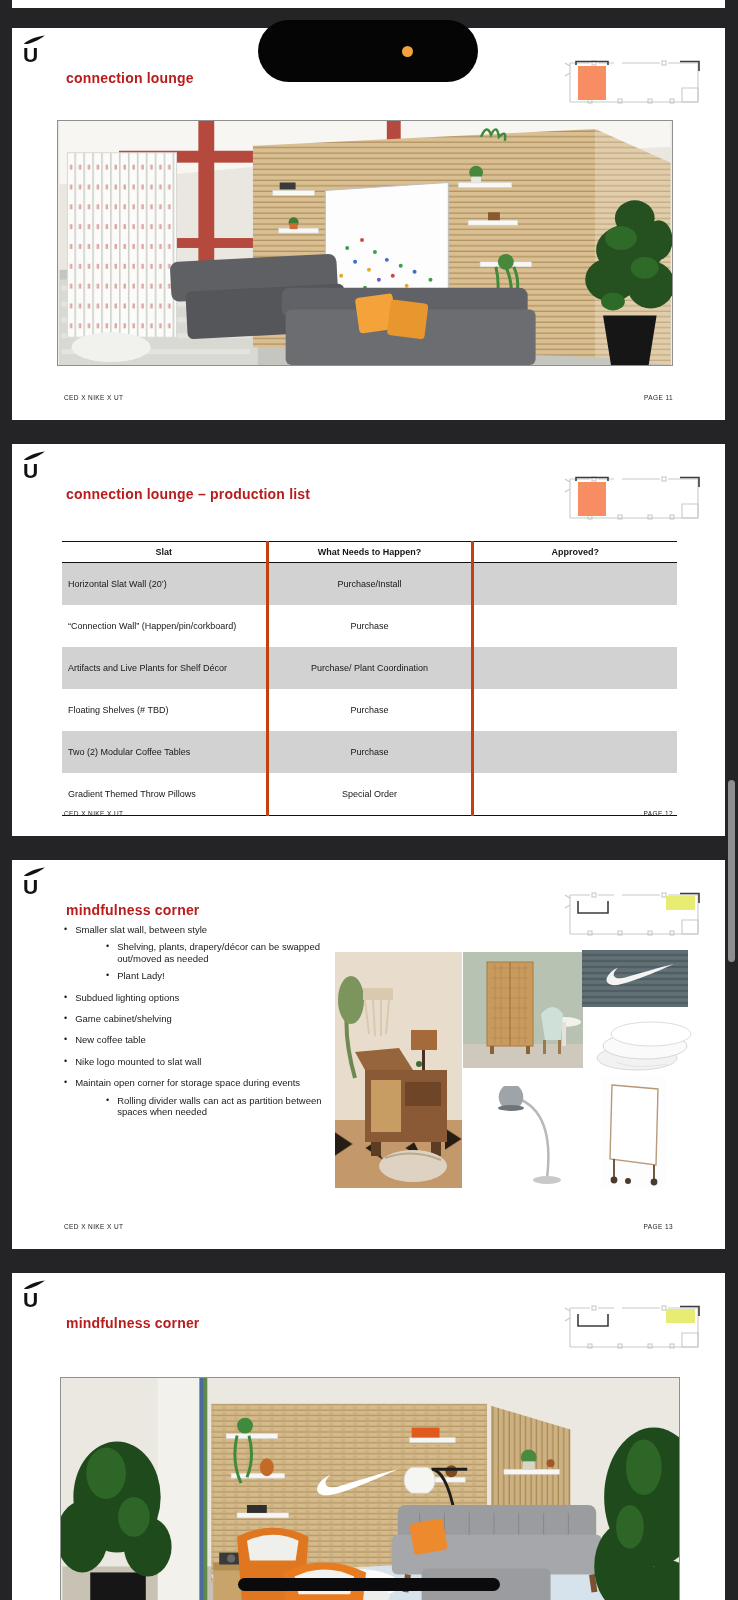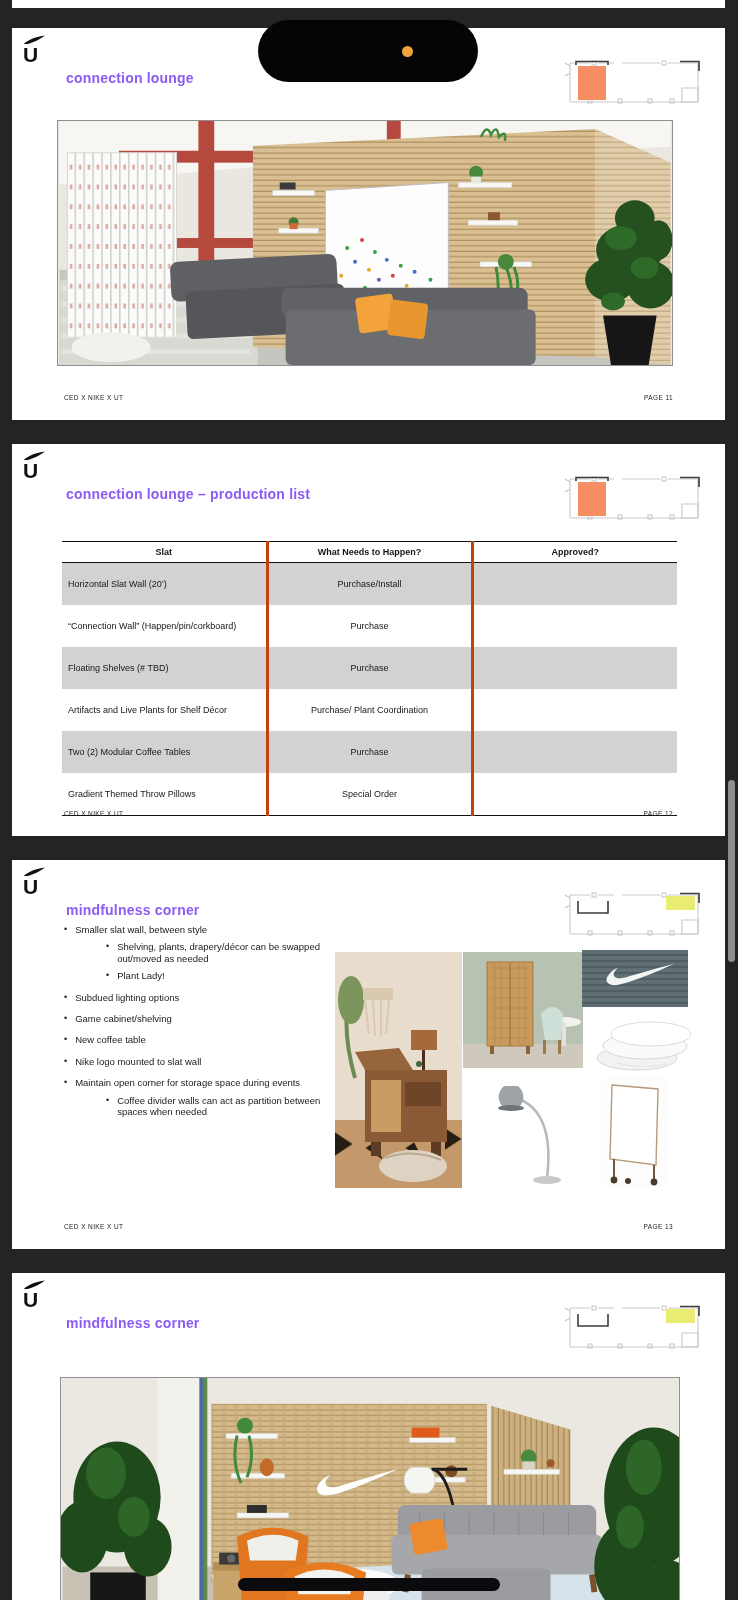--- a/index.html
+++ b/index.html
@@ -7,21 +7,21 @@
   #screen{position:relative;width:738px;height:1600px;background:#242427;overflow:hidden;
           font-family:"Liberation Sans",sans-serif;}
   .prev-edge{position:absolute;left:12px;top:0;width:713px;height:8px;background:#ffffff;}
   .slide{position:absolute;left:12px;width:713px;background:#ffffff;overflow:hidden;}
   #s1{top:28px;height:392px;}
   #s2{top:444px;height:392px;}
   #s3{top:860px;height:389px;}
   #s4{top:1273px;height:392px;}
 
   .logo{position:absolute;left:10px;top:7px;width:24px;height:30px;}
-  .title{position:absolute;left:54px;top:42px;font-size:14px;font-weight:bold;color:#8b5cf6;
+  .title{position:absolute;left:54px;top:42px;font-size:14px;font-weight:bold;color:#b91c1c;
          letter-spacing:.2px;}
   .fp{position:absolute;left:550px;top:24px;width:145px;height:58px;}
   .footer{position:absolute;left:52px;top:366px;width:609px;display:flex;
           justify-content:space-between;font-size:6.5px;color:#222;letter-spacing:.4px;}
 
   .render{position:absolute;border:1px solid #8f8f8f;background:#eceae3;}
   #s1 .render{left:45px;top:92px;width:616px;height:246px;}
   #s4 .render{left:48px;top:104px;width:620px;height:252px;}
 
   table.prod{position:absolute;left:50px;top:97px;width:615px;border-collapse:collapse;
@@ -238,27 +238,27 @@
           <td>Horizontal Slat Wall (20’)</td>
           <td>Purchase/Install</td>
           <td></td>
         </tr>
         <tr>
           <td>“Connection Wall” (Happen/pin/corkboard)</td>
           <td>Purchase</td>
           <td></td>
         </tr>
         <tr>
+          <td>Artifacts and Live Plants for Shelf Décor</td>
+          <td>Purchase/ Plant Coordination</td>
+          <td></td>
+        </tr>
+        <tr>
           <td>Floating Shelves (# TBD)</td>
           <td>Purchase</td>
-          <td></td>
-        </tr>
-        <tr>
-          <td>Artifacts and Live Plants for Shelf Décor</td>
-          <td>Purchase/ Plant Coordination</td>
           <td></td>
         </tr>
         <tr>
           <td>Two (2) Modular Coffee Tables</td>
           <td>Purchase</td>
           <td></td>
         </tr>
         <tr>
           <td>Gradient Themed Throw Pillows</td>
           <td>Special Order</td>
@@ -325,21 +325,21 @@
       <div class="b1">
           <span class="dot">•</span>
           <span>Nike logo mounted to slat wall</span>
         </div>
       <div class="b1">
           <span class="dot">•</span>
           <span>Maintain open corner for storage space during events</span>
         </div>
       <div class="b2">
           <span class="dot">•</span>
-          <span>Coffee divider walls can act as partition between spaces when needed</span>
+          <span>Rolling divider walls can act as partition between spaces when needed</span>
         </div>
     </div>
 
     <div class="mb" id="mb1">
       <svg viewBox="0 0 127 236" width="127" height="236">
         <rect width="127" height="236" fill="#e8ddcd"></rect>
         <rect y="168" width="127" height="68" fill="#c3996b"></rect>
         <g stroke="#a87c4e" stroke-width="1" opacity="0.8">
           <path d="M0,180 l18,12 l-18,12 M30,172 l18,12 l-18,12 l18,12 M70,172 l18,12 l-18,12 l18,12 M110,176 l17,11 l-17,11"></path>
         </g>

